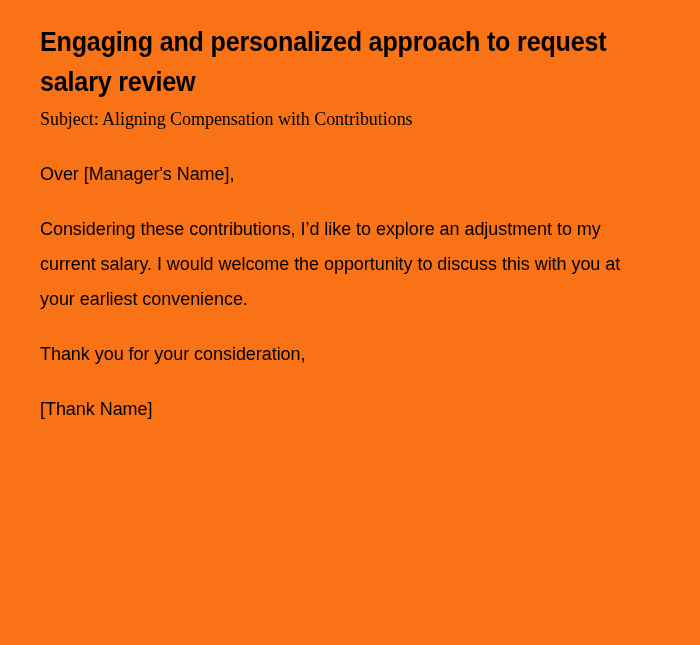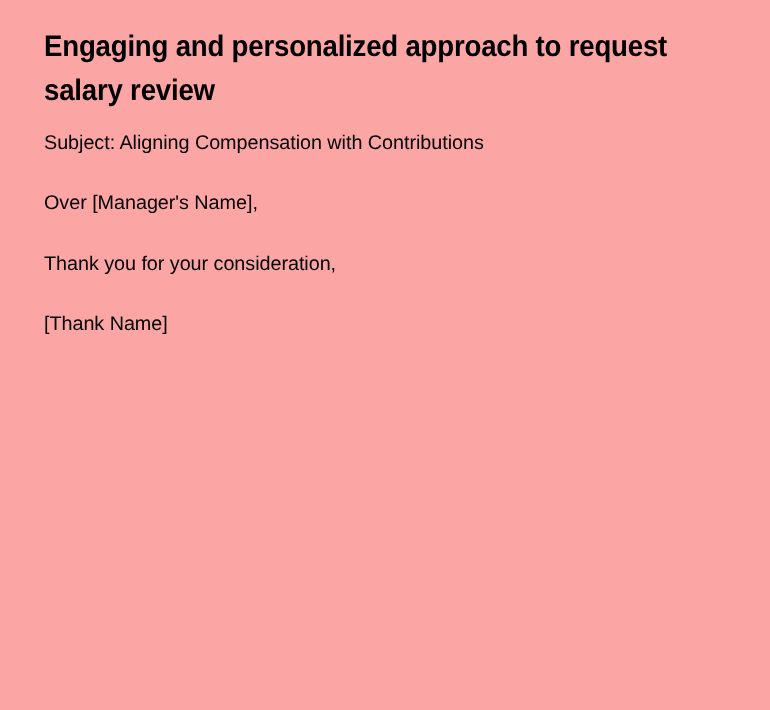--- a/index.html
+++ b/index.html
@@ -14,21 +14,21 @@
     height: 645px;
     overflow: hidden;
     font-family: "Liberation Sans", "DejaVu Sans", sans-serif;
     -webkit-font-smoothing: antialiased;
   }
 
   .page {
     box-sizing: border-box;
     width: 700px;
     height: 645px;
-    background: #fca5a5;
+    background: #f97316;
     padding: 22px 40px 0 40px;
   }
 
   .article {
     width: 602px;
   }
 
   
   .article-title {
     margin: 0 0 0 0;
@@ -55,21 +55,21 @@
     padding: 0;
     font-family: "Liberation Sans", "DejaVu Sans", sans-serif;
     font-size: 18px;
     font-weight: 400;
     line-height: 35px;
     color: #000000;
     letter-spacing: -0.05px;
   }
 
   .para.subject {
-    margin-top: 10px;
+    font-family: Liberation Serif, serif;
   }
 
   .para.spaced {
     margin-top: 20px;
   }
 </style>
 </head>
 <body>
 
 <div class="page">
@@ -77,20 +77,21 @@
 
     <h1 class="article-title">Engaging and personalized approach to request salary review</h1>
 
     <div class="body-block">
 
       <p class="para subject">Subject: Aligning Compensation with Contributions</p>
 
       <p class="para spaced">Over [Manager's Name],</p>
 
 
+      <p class="para spaced">Considering these contributions, I’d like to explore an adjustment to my current salary. I would welcome the opportunity to discuss this with you at your earliest convenience.</p>
 
       <p class="para spaced">Thank you for your consideration,</p>
 
       <p class="para spaced">[Thank Name]</p>
 
     </div>
   </article>
 </div>
 
 </body></html>

